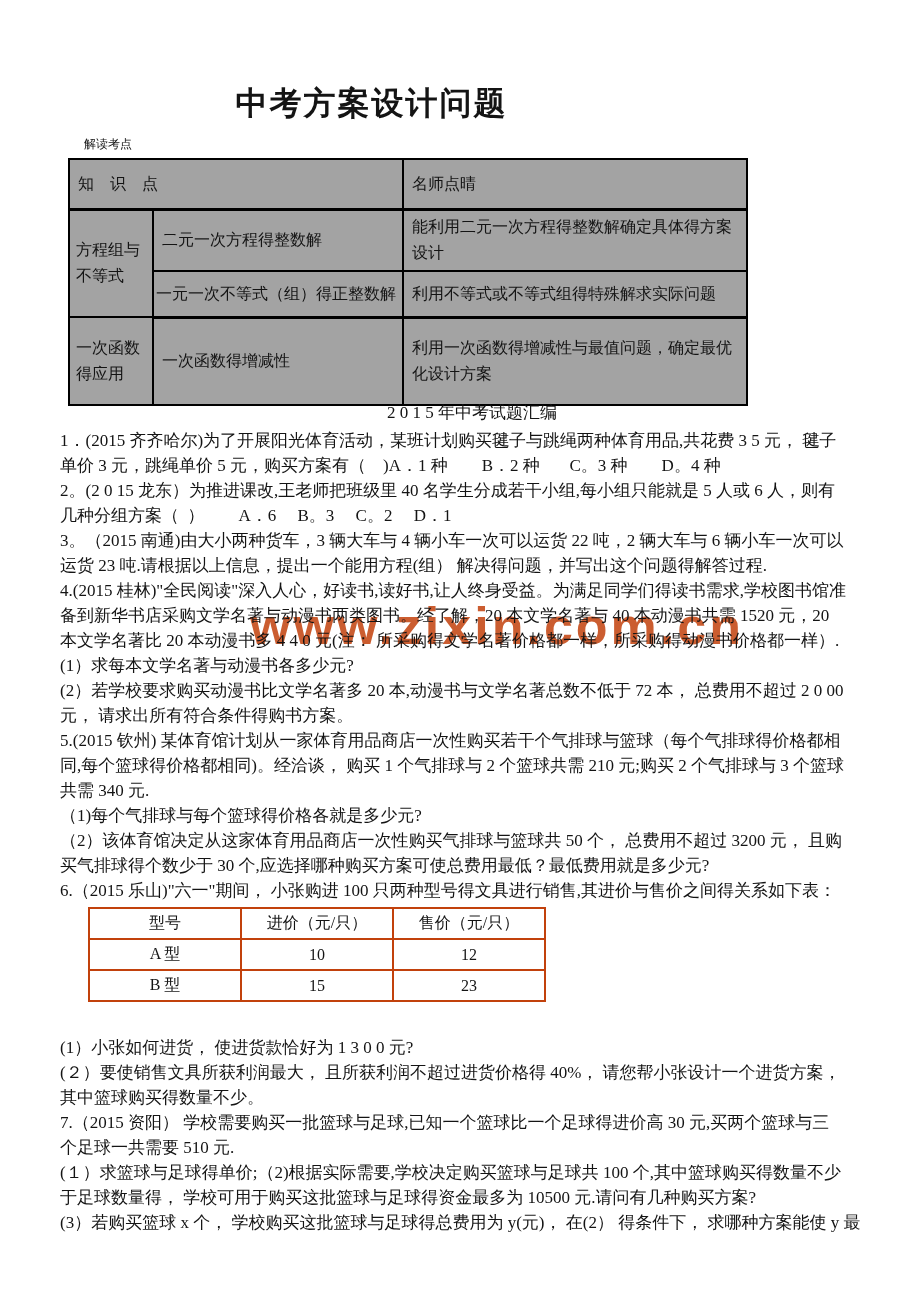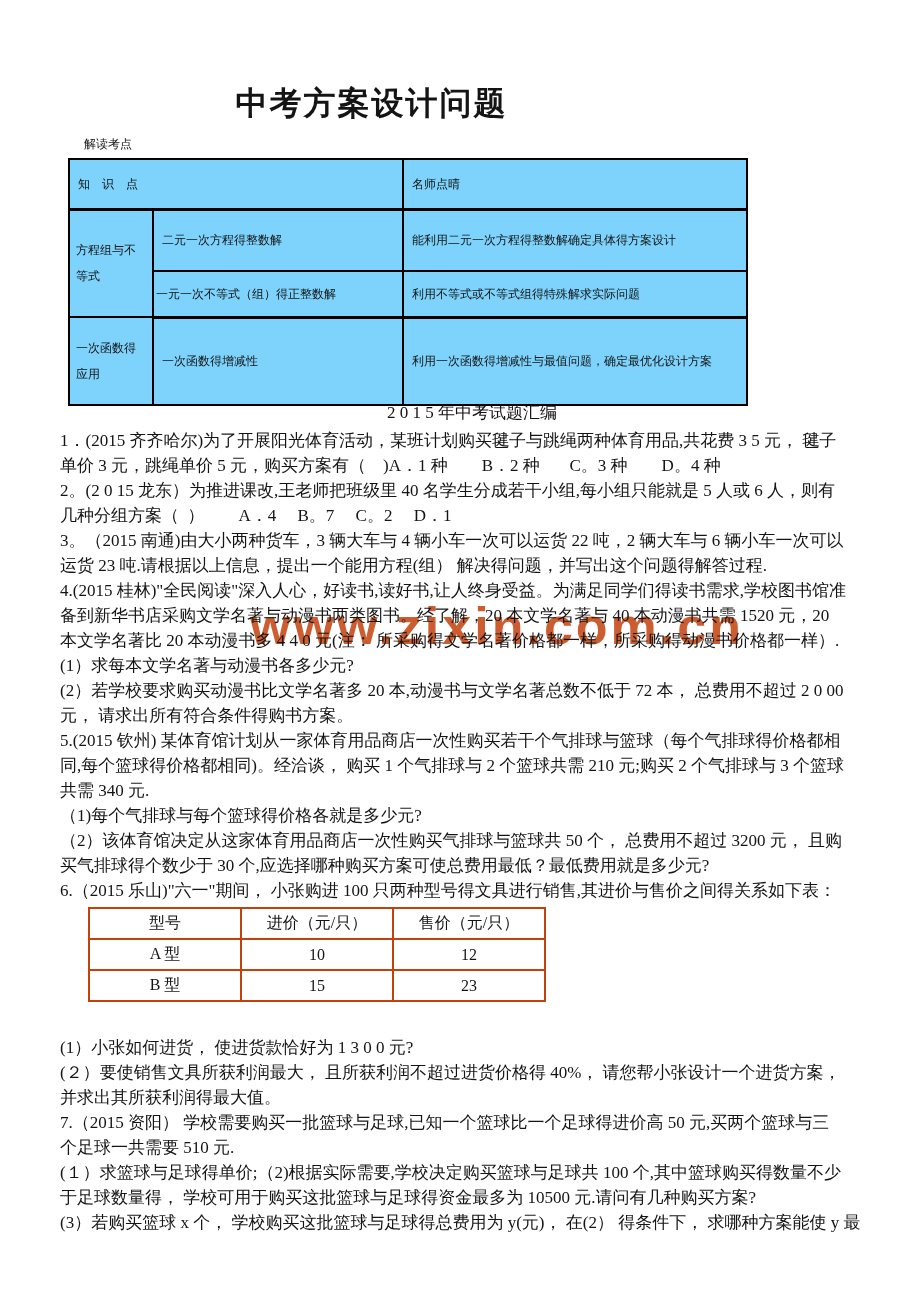--- a/index.html
+++ b/index.html
@@ -33,22 +33,22 @@
   }
   .section-label{
     left:84px;top:136px;
     font-size:12px;
   }
   table.kp{
     position:absolute;left:68px;top:158px;z-index:1;
     border-collapse:collapse;
     table-layout:fixed;
     width:678px;
-    font-size:12px;
-    background:#7dd3fc;
+    font-size:16px;
+    background:#a3a3a3;
     font-family:Liberation Serif, serif;
   }
   table.kp td{
     border:2px solid #000;
     padding:3px 8px;
     vertical-align:middle;
     line-height:26px;
     overflow:hidden;
   }
   table.kp col.c1{width:84px;}
@@ -131,21 +131,21 @@
     </tbody>
   </table>
 
   <div class="layer subtitle">2 0 1 5 年中考试题汇编</div>
 
   <div class="layer bodytext">
     <div>
         <div class="tline">1．(2015 齐齐哈尔)为了开展阳光体育活动，某班计划购买毽子与跳绳两种体育用品,共花费 3 5 元， 毽子</div>
         <div class="tline">单价 3 元，跳绳单价 5 元，购买方案有（    )A．1 种        B．2 种       C。3 种        D。4 种</div>
         <div class="tline">2。(2 0 15 龙东）为推进课改,王老师把班级里 40 名学生分成若干小组,每小组只能就是 5 人或 6 人，则有</div>
-        <div class="tline">几种分组方案（  ）        A．4     B。7     C。2     D．1</div>
+        <div class="tline">几种分组方案（  ）        A．6     B。3     C。2     D．1</div>
         <div class="tline">3。（2015 南通)由大小两种货车，3 辆大车与 4 辆小车一次可以运货 22 吨，2 辆大车与 6 辆小车一次可以</div>
         <div class="tline">运货 23 吨.请根据以上信息，提出一个能用方程(组） 解决得问题，并写出这个问题得解答过程.</div>
         <div class="tline">4.(2015 桂林)"全民阅读"深入人心，好读书,读好书,让人终身受益。为满足同学们得读书需求,学校图书馆准</div>
         <div class="tline">备到新华书店采购文学名著与动漫书两类图书。经了解，20 本文学名著与 40 本动漫书共需 1520 元，20</div>
         <div class="tline">本文学名著比 20 本动漫书多 4 4 0 元(注： 所采购得文学名著价格都一样，所采购得动漫书价格都一样）.</div>
         <div class="tline">(1）求每本文学名著与动漫书各多少元?</div>
         <div class="tline">(2）若学校要求购买动漫书比文学名著多 20 本,动漫书与文学名著总数不低于 72 本， 总费用不超过 2 0 00</div>
         <div class="tline">元， 请求出所有符合条件得购书方案。</div>
         <div class="tline">5.(2015 钦州) 某体育馆计划从一家体育用品商店一次性购买若干个气排球与篮球（每个气排球得价格都相</div>
         <div class="tline">同,每个篮球得价格都相同)。经洽谈， 购买 1 个气排球与 2 个篮球共需 210 元;购买 2 个气排球与 3 个篮球</div>
@@ -179,22 +179,22 @@
             <td>B 型</td>
             <td>15</td>
             <td>23</td>
           </tr>
         </tbody>
     </table>
 
     <div>
         <div class="tline">(1）小张如何进货， 使进货款恰好为 1 3 0 0 元?</div>
         <div class="tline">(２）要使销售文具所获利润最大， 且所获利润不超过进货价格得 40%， 请您帮小张设计一个进货方案，</div>
-        <div class="tline">并求出其所获利润得最大值。</div>
-        <div class="tline">7.（2015 资阳） 学校需要购买一批篮球与足球,已知一个篮球比一个足球得进价高 50 元,买两个篮球与三</div>
+        <div class="tline">其中篮球购买得数量不少。</div>
+        <div class="tline">7.（2015 资阳） 学校需要购买一批篮球与足球,已知一个篮球比一个足球得进价高 30 元,买两个篮球与三</div>
         <div class="tline">个足球一共需要 510 元.</div>
         <div class="tline">(１）求篮球与足球得单价;（2)根据实际需要,学校决定购买篮球与足球共 100 个,其中篮球购买得数量不少</div>
         <div class="tline">于足球数量得， 学校可用于购买这批篮球与足球得资金最多为 10500 元.请问有几种购买方案?</div>
         <div class="tline">(3）若购买篮球 x 个， 学校购买这批篮球与足球得总费用为 y(元)， 在(2） 得条件下， 求哪种方案能使 y 最</div>
       </div>
   </div>
 
 </div>
 
 </body></html>

